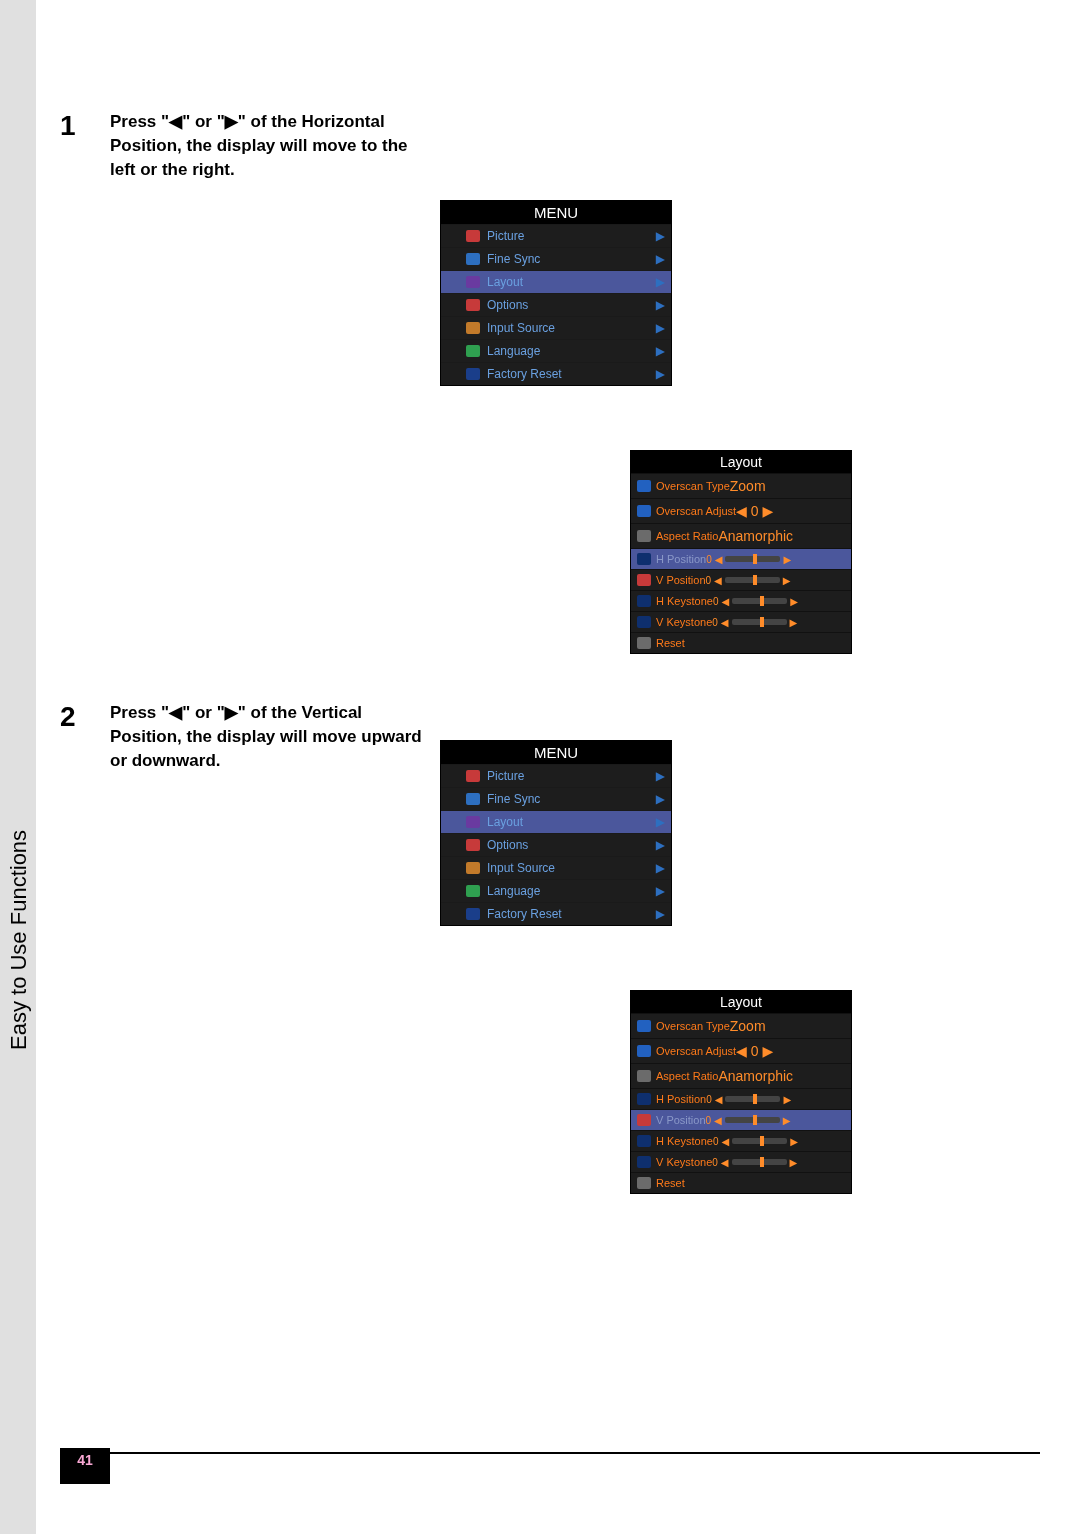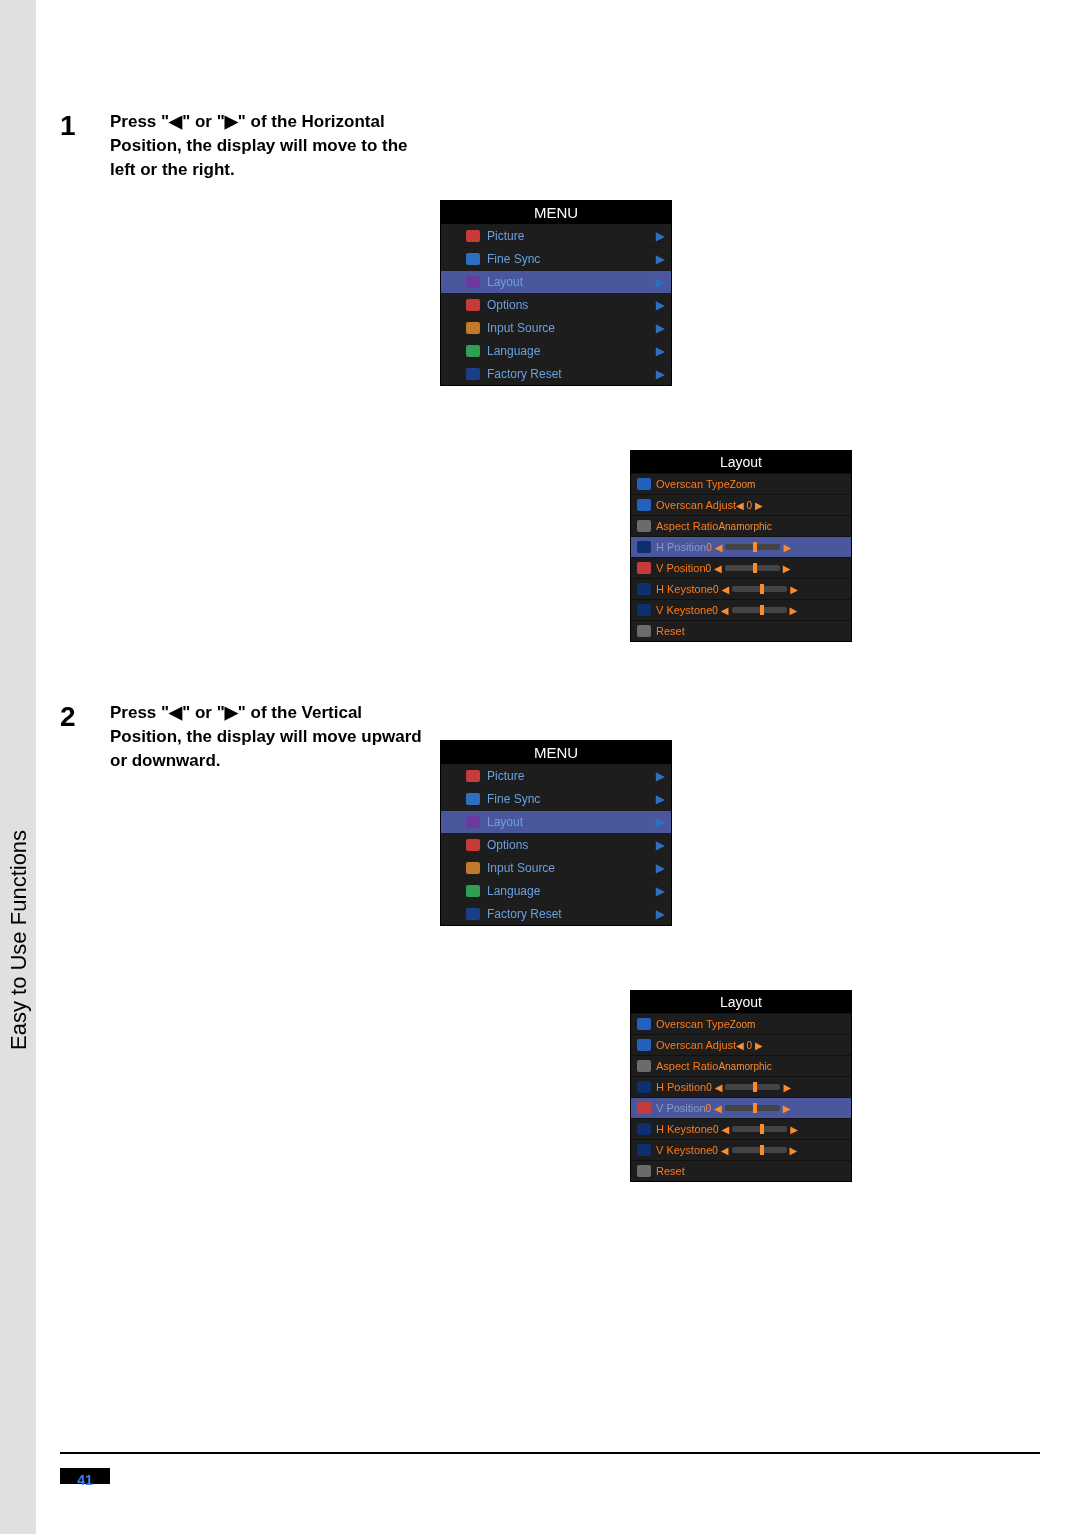--- a/index.html
+++ b/index.html
@@ -27,31 +27,31 @@
   .sq-orange{background:#c27a2a}
   .sq-dblue{background:#1a3e8a}
   .menu-arrow{position:absolute;right:6px;color:#2d6fc0;font-size:12px}
   .layout-panel{position:absolute;width:220px;border:1px solid #000}
   .layout-header{background:#000;color:#fff;text-align:center;font-size:14px;padding:3px 0}
   .layout-row{display:flex;align-items:center;padding:4px 6px;font-size:11px;background:#1d1d1d;border-top:1px solid #111;color:#ff8c2a;position:relative}
   .layout-row.highlight{background:#4b579c}
   .layout-row.highlight .row-label{color:#8a98c8}
   .layout-left{display:flex;align-items:center;gap:5px}
   .row-label{color:#ff7a1a}
-  .row-value{color:#ff8c2a;font-size:10px}
+  .row-value{color:#ff8c2a;font-size:14px}
   .ico{width:14px;height:12px;border-radius:2px;display:inline-flex;align-items:center;justify-content:center;font-size:9px;color:#fff}
   .ico-blue{background:#2261c0}
   .ico-grey{background:#6b6b6b}
   .ico-dark{background:#0e2f6e}
   .ico-red{background:#c73a3a}
   .slider{display:flex;align-items:center;gap:3px;font-size:10px;color:#ff8c2a}
   .slider .val{color:#ff8c2a}
   .track{width:55px;height:6px;background:#444;border-radius:2px;position:relative}
   .track::after{content:"";position:absolute;left:28px;top:-2px;width:4px;height:10px;background:#ff8c2a}
-  .page-footer{position:absolute;left:60px;bottom:50px;width:50px;height:16px;background:#000;color:#3b82f6;font-weight:bold;text-align:center;line-height:24px;font-size:14px}
+  .page-footer{position:absolute;left:60px;bottom:50px;width:50px;height:36px;background:#000;color:#f9a8d4;font-weight:bold;text-align:center;line-height:24px;font-size:14px}
   .footer-line{position:absolute;left:60px;right:40px;bottom:80px;height:2px;background:#000}
 </style>
 </head>
 <body>
 
 <div class="page">
 
   <div class="sidebar">
     <div class="sidebar-text">Easy to Use Functions</div>
   </div>

